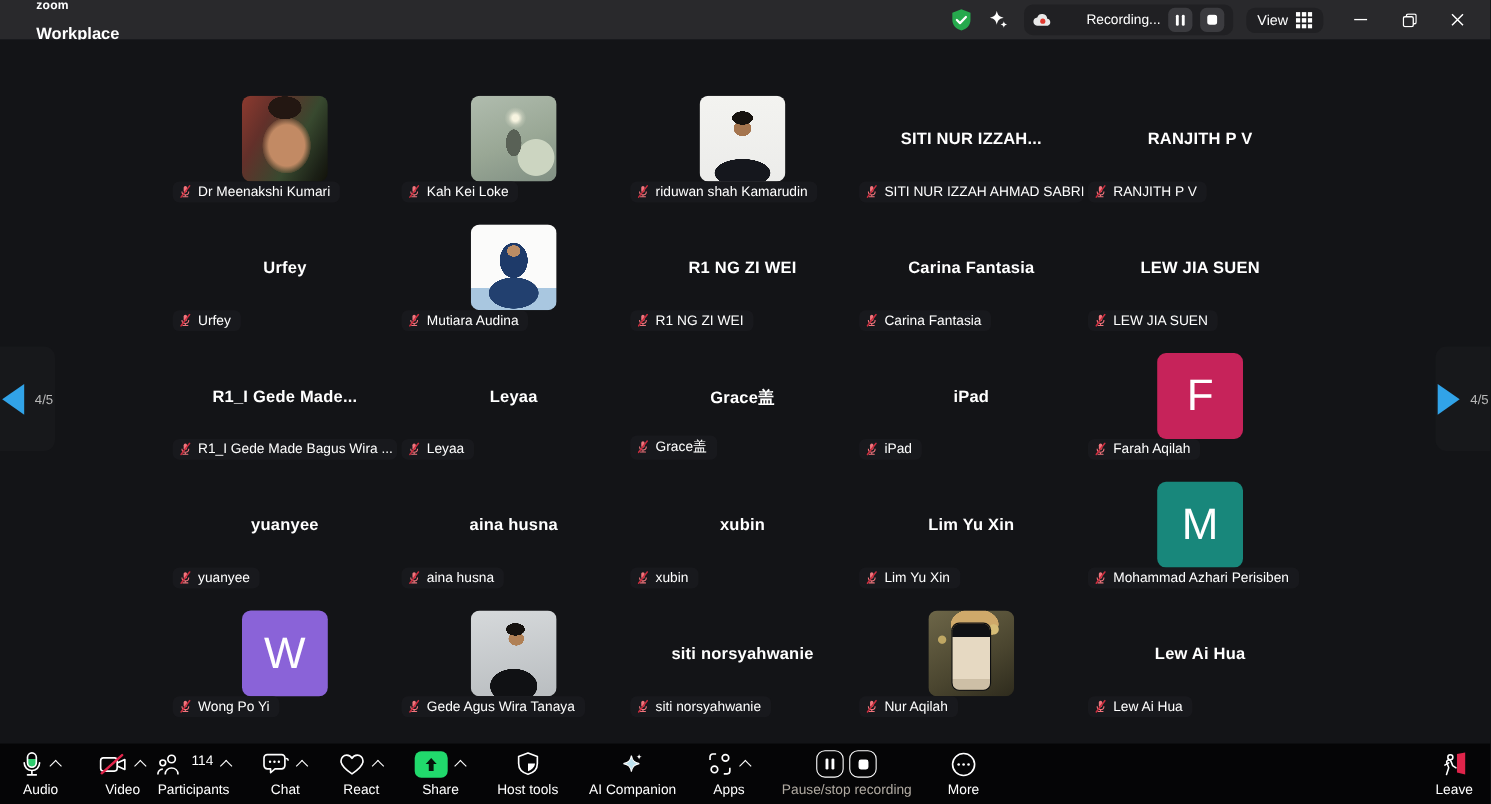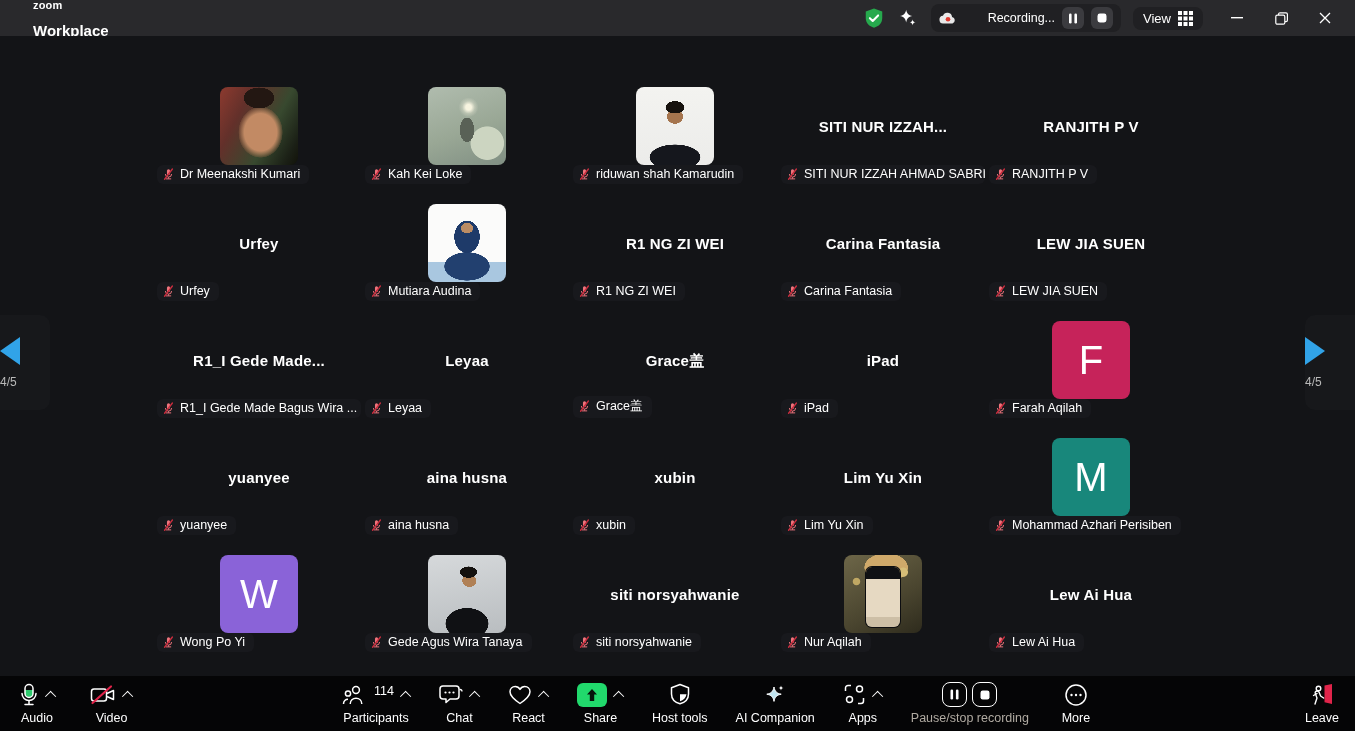--- a/index.html
+++ b/index.html
@@ -73,35 +73,35 @@
     radial-gradient(circle at 16% 34%, #bfa763 0 4%, transparent 5%),
     radial-gradient(ellipse 46% 30% at 54% 16%, #cfa96a 0 60%, transparent 61%),
     linear-gradient(150deg,#6d6648,#4a452f 60%,#2e2b1d); }
   .ph-nuraqilah::after { content:""; position:absolute; left:22px; top:12px;
     width:34px; height:60px; border-radius:6px;
     background:linear-gradient(180deg,#101114 0 12px,#e6d9c2 12px 50px,#cdbfa6 50px);
     box-shadow:0 0 0 1px #0c0d10; }
 
   
   .pager { position:absolute; width:50px; height:95px; top:279px; background:#17181b;
-    display:flex; flex-direction:column; align-items:flex-start; justify-content:center;
+    display:flex; flex-direction:row; align-items:center; justify-content:center;
     gap:10px; cursor:pointer; }
   .pager.left { left:0; border-radius:0 10px 10px 0; }
   .pager.right { right:0; border-radius:10px 0 0 10px; }
   .tri { width:0; height:0; border-top:14px solid transparent; border-bottom:14px solid transparent; }
   .tri.l { border-right:20px solid #31a3e8; }
   .tri.r { border-left:20px solid #31a3e8; }
   .page-ind { font-size:12px; color:#b9b9b9; }
 
   
   .toolbar { position:absolute; left:0; right:0; bottom:0; height:55px; background:#050506;
     display:flex; align-items:stretch; padding:0 10px 0 14px; }
   .tb-group { display:flex; align-items:stretch; }
   .tb-group.left { gap:26px; }
-  .tb-group.mid { flex:1; justify-content:center; gap:20px; }
+  .tb-group.mid { flex:1; gap:20px; }
   .tb-btn { display:flex; flex-direction:column; align-items:center; justify-content:center;
     padding:4px 4px 5px; cursor:pointer; min-width:46px; }
   .tb-row { display:flex; align-items:center; gap:9px; height:26px; }
   .tb-label { font-size:12.5px; margin-top:3px; color:#fff; white-space:nowrap; }
   .tb-label.dim { color:#b0aaa1; }
   .caret { width:8px; height:8px; border-left:1.8px solid #fff; border-top:1.8px solid #fff;
     transform:rotate(45deg) translateY(2px); cursor:pointer; }
   .count { font-size:12.5px; color:#fff; position:relative; top:-4px; }
   .sharebox { width:30px; height:24px; background:#21d96c; border-radius:6px;
     display:flex; align-items:center; justify-content:center; }

